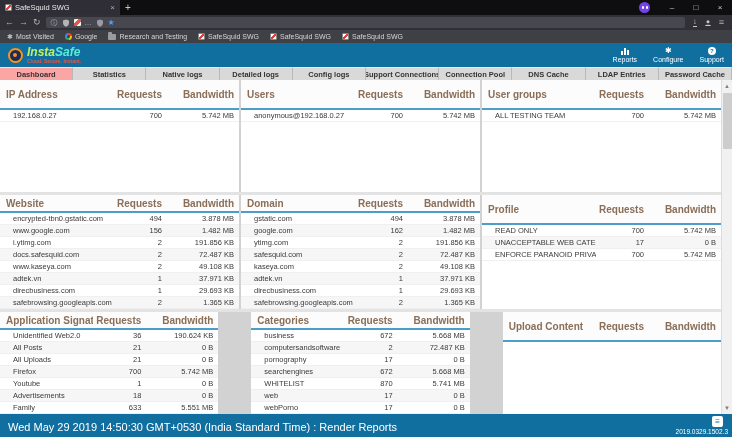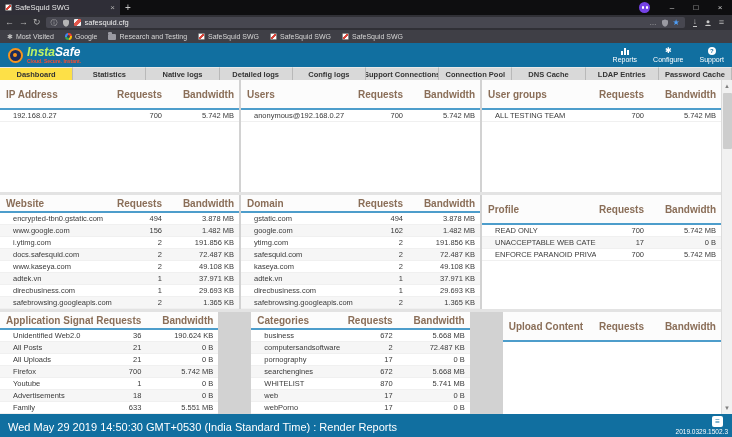--- a/index.html
+++ b/index.html
@@ -40,34 +40,34 @@
   .bm-safesquid { width:7px; height:7px; border-radius:1px; background:linear-gradient(135deg,#ffffff 32%,#d8453a 32%,#d8453a 62%,#ffffff 62%); border:0.5px solid #888; }
 
   
   .appheader { height:24px; background:#116fa0; display:flex; justify-content:space-between; align-items:center; padding:0 8px; }
   .logo { display:flex; align-items:center; gap:4px; }
   .logo-circle { width:15px; height:15px; border-radius:50%; border:2px solid #f7941d; background:#1d2a5a; position:relative; flex:none; }
   .logo-circle::after { content:''; position:absolute; left:3px; top:3px; width:4px; height:4px; border-radius:50%; background:#f7941d; }
   .logo-textwrap { display:flex; flex-direction:column; line-height:1; }
   .logo-line { font-size:12px; font-weight:bold; font-style:italic; letter-spacing:0; }
   .logo-insta { color:#bef264; }
-  .logo-safe { color:#ffffff; }
+  .logo-safe { color:#5eead4; }
   .tagline { font-size:5px; color:#ff4d2e; font-weight:bold; margin-top:1px; }
   .header-actions { display:flex; gap:16px; align-items:center; }
   .haction { display:flex; flex-direction:column; align-items:center; gap:1px; color:#fff; font-size:7px; line-height:1; }
   .hact { height:8px; display:flex; align-items:flex-end; gap:1px; }
   .hact-chart span { display:block; width:2px; background:#fff; }
   .hact-chart span:nth-child(1){height:4px;} .hact-chart span:nth-child(2){height:7px;} .hact-chart span:nth-child(3){height:5px;}
   .hact-gears { color:#fff; font-size:8px; align-items:center; }
   .hact-question { width:8px; height:8px; border-radius:50%; background:#fff; color:#116fa0; font-size:6px; font-weight:bold; align-items:center; justify-content:center; display:flex; }
 
   
   .tabstrip { height:13px; display:flex; background:#cfcfcf; }
   .ttab { flex:1; display:flex; align-items:center; justify-content:center; font-size:7.5px; font-weight:bold; color:#333; background:#d9d9d9; border-right:1px solid #b9b9b9; border-top:1px solid #e9e9e9; white-space:nowrap; overflow:hidden; }
-  .ttab.active { background:#fde047; }
+  .ttab.active { background:#fca5a5; }
 
   
   .content { position:absolute; top:80px; left:0; width:721px; height:334px; background:#e3e3e3; overflow:hidden; }
   .section { display:grid; grid-template-columns:1fr 1fr 1fr; gap:2px; background:#d2d2d2; margin-bottom:3px; overflow:hidden; }
   .section-1 { height:112px; }
   .section-2 { height:114px; }
   .section-3 { height:102px;gap:33px; }
   .panel { background:#fff; display:flex; flex-direction:column; overflow:hidden; }
   .phead { display:grid; grid-template-columns:1fr 48px 72px; align-items:center; height:30px; background:#fcfcfc; border-bottom:2px solid #4d9dcb; font-size:10px; font-weight:bold; color:#8a6e58; padding:0 5px 0 6px; }
   .pbody { flex:1; background:#fff; }
@@ -111,21 +111,20 @@
   <div class="urlbar">
     <span class="nav-ic">←</span>
     <span class="nav-ic">→</span>
     <span class="nav-ic">↻</span>
     <div class="url-field">
       <span class="mini-ic">ⓘ</span>
       <svg class="shield-svg" viewBox="0 0 16 16">
           <path d="M8 1 L14 3 V8 C14 12 11 14.5 8 15.5 C5 14.5 2 12 2 8 V3 Z" fill="#b5b5b5"></path>
         </svg>
       <span class="red-badge"></span>
-      <span class="url-text">safesquid.cfg</span>
       <span class="mini-ic">…</span>
       <svg class="shield-svg" viewBox="0 0 16 16">
           <path d="M8 1 L14 3 V8 C14 12 11 14.5 8 15.5 C5 14.5 2 12 2 8 V3 Z" fill="#9a9aa2"></path>
         </svg>
       <span class="star-ic">★</span>
     </div>
     <div class="toolbar-right">
       <span class="dl-ic">↓</span>
       <svg class="person-svg" viewBox="0 0 16 16">
           <circle cx="8" cy="5.5" r="3" fill="#c8c8c8"></circle>

